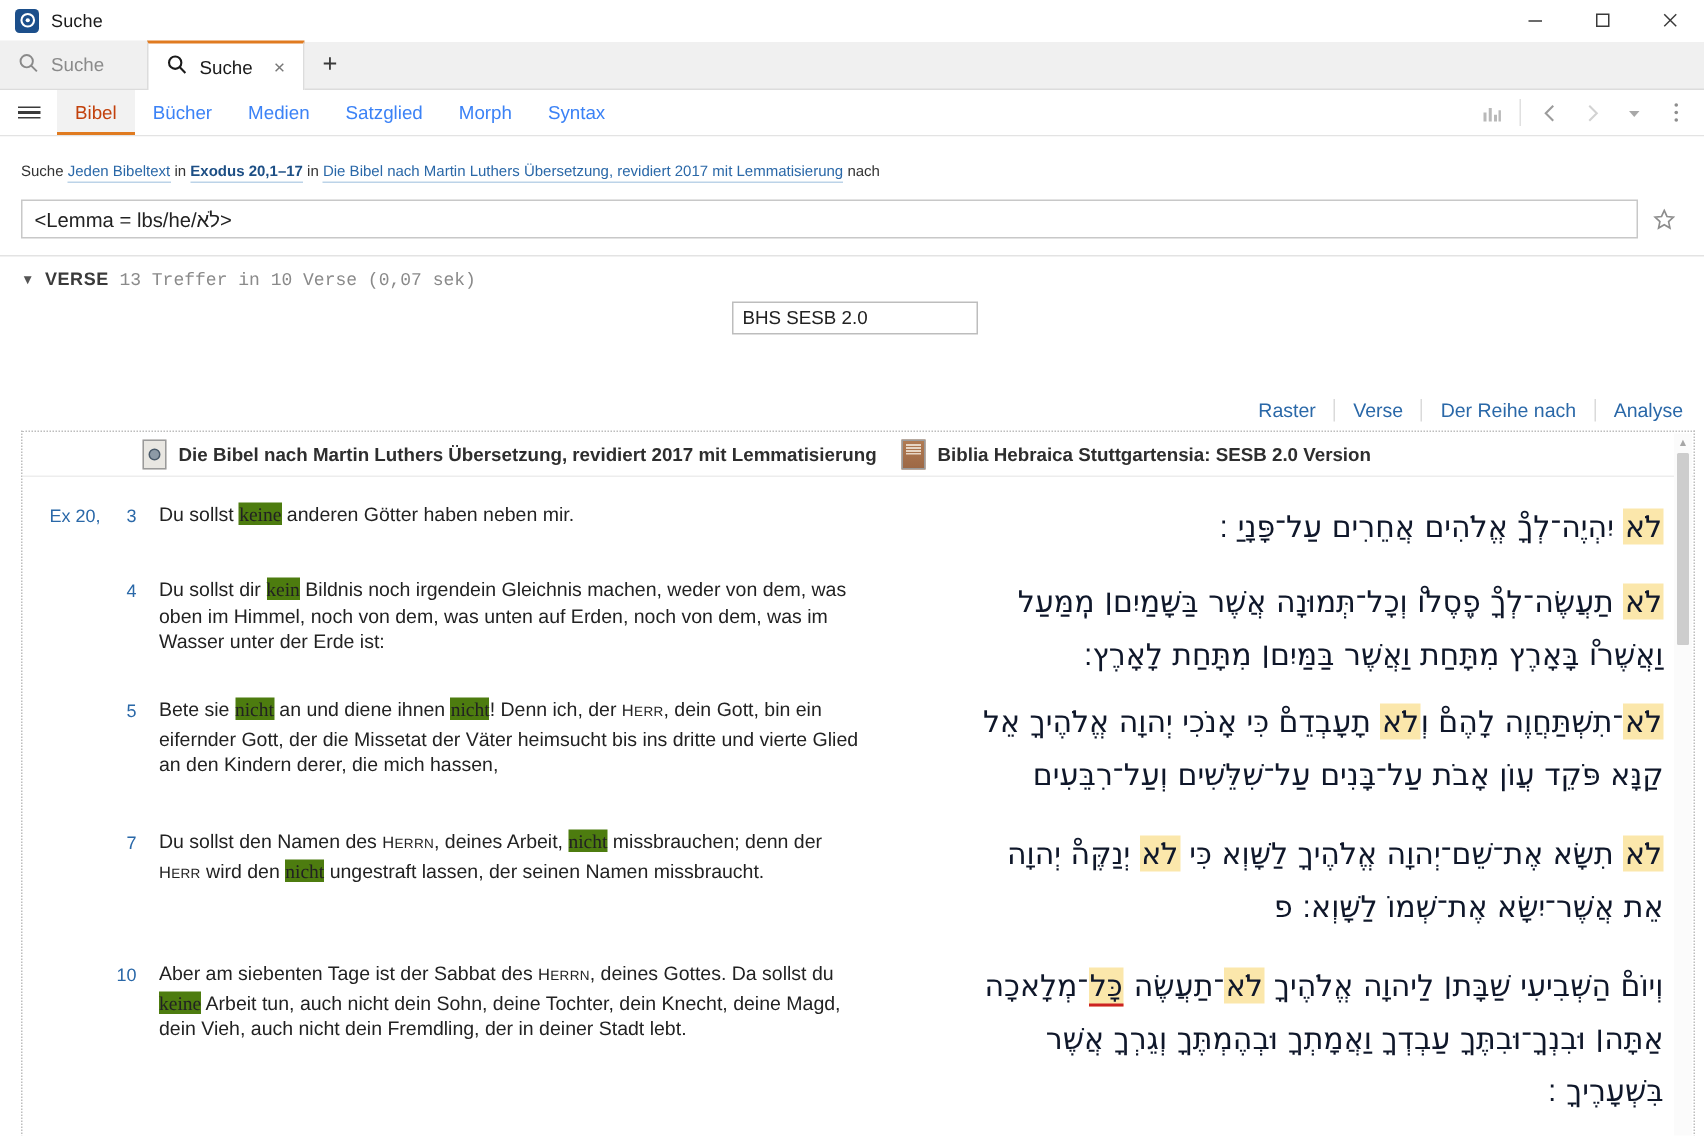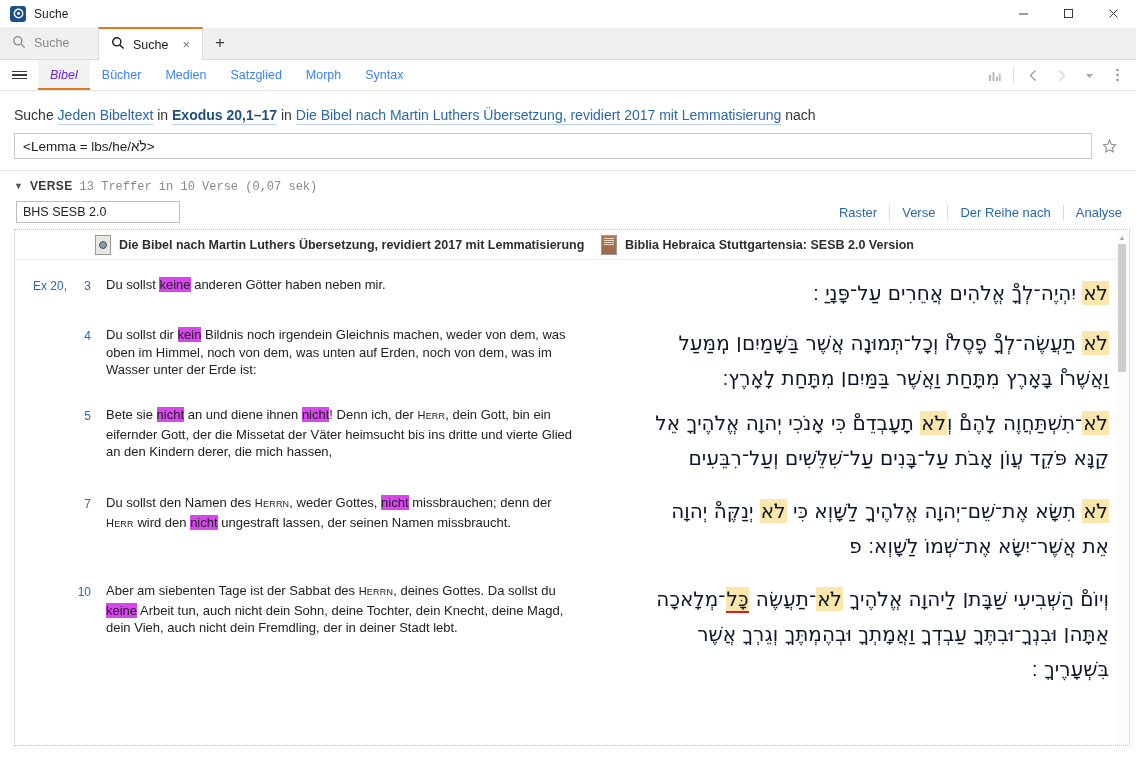--- a/index.html
+++ b/index.html
@@ -113,22 +113,21 @@
   }
   .menu-item {
     padding: 0 12px;
     display: flex; align-items: center;
     font-size: 12.5px;
     color: #3b82f6;
     position: relative;
   }
   .menu-item.active {
     background: #f2f2f2;
-    color: #6d28d9;
-    font-style: italic;
+    color: #c2410c;
   }
   .menu-item.active::after {
     content: "";
     position: absolute;
     left: 0; right: 0; bottom: 0;
     height: 2px;
     background: #e07b20;
   }
   .menubar-right {
     margin-left: auto;
@@ -145,21 +144,21 @@
   .tbsep {
     width: 1px; height: 18px; background: #e0e0e0; margin: 0 4px;
   }
 
   
   .querywrap {
     padding: 14px 14px 0 14px;
     background: #fff;
   }
   .queryline {
-    font-size: 14px;
+    font-size: 10px;
     color: #333;
     line-height: 20px;
     white-space: nowrap;
   }
   .qplain { color: #333; }
   .qlink {
     color: #2a68a8;
     border-bottom: 1px solid #bcd3e8;
     padding-bottom: 1px;
   }
@@ -218,36 +217,38 @@
     font-size: 12px;
     color: #8a8a8a;
     font-family: Liberation Mono, monospace;
   }
 
   
   .resourcerow {
     display: flex;
     align-items: center;
     padding: 7px 12px 0 16px;
+    flex-direction: column;
   }
   .resource-field {
     width: 164px;
     height: 22px;
     border: 1px solid #bdbdbd;
     background: #fff;
     font-size: 12.5px;
     color: #222;
     display: flex;
     align-items: center;
     padding: 0 6px;
   }
   .viewlinks {
     margin-left: auto;
     display: flex;
     align-items: center;
+    margin-top: 43px;
   }
   .viewlink {
     font-size: 13px;
     color: #2a68a8;
     padding: 0 12px;
     border-right: 1px solid #dadada;
     line-height: 15px;
   }
   .viewlink:last-child { border-right: none; padding-right: 2px; }
 
@@ -343,23 +344,24 @@
     flex: 1 1 auto;
     direction: rtl;
     text-align: right;
     padding-right: 20px;
     font-size: 20px;
     line-height: 35px;
     color: #0f172a;
     font-family: "DejaVu Sans", "Liberation Serif", serif;
   }
   mark.hl {
-    background: #d946ef;
+    background: #4d7c0f;
     color: inherit;
     padding: 0;
+    font-family: Liberation Serif, serif;
   }
   mark.hlheb {
     background: #fbe7ab;
     color: inherit;
     padding: 0 1px;
   }
   .uline { border-bottom: 2px solid #cc2222; }
   .lordcaps {
     font-size: 11px;
     letter-spacing: .2px;
@@ -577,21 +579,21 @@
       <div class="heb-col">
         <div><mark class="hlheb">לֹא</mark><span>־תִשְׁתַּחֲוֶה לָהֶםْ וְ</span><mark class="hlheb">לֹא</mark><span> תָעָבְדֵםْ כִּי אָנֹכִי יְהוָה אֱלֹהֶיךָ אֵל</span></div>
         <div><span>קַנָּא פֹּקֵד עֲוֹן אָבֹת עַל־בָּנִים עַל־שִׁלֵּשִׁים וְעַל־רִבֵּעִים</span></div>
       </div>
     </div>
 
     <div class="verserow" style="margin-top:18px;">
       <div class="ref-col"></div>
       <div class="num-col">7</div>
       <div class="ger-col">
-        <span>Du sollst den Namen des </span><span class="lordcaps">H<span style="font-size:9px">ERRN</span></span><span>, weder Gottes, </span><mark class="hl">nicht</mark><span> missbrauchen; denn der </span><span class="lordcaps">H<span style="font-size:9px">ERR</span></span><span> wird den </span><mark class="hl">nicht</mark><span> ungestraft lassen, der seinen Namen missbraucht.</span>
+        <span>Du sollst den Namen des </span><span class="lordcaps">H<span style="font-size:9px">ERRN</span></span><span>, deines Arbeit, </span><mark class="hl">nicht</mark><span> missbrauchen; denn der </span><span class="lordcaps">H<span style="font-size:9px">ERR</span></span><span> wird den </span><mark class="hl">nicht</mark><span> ungestraft lassen, der seinen Namen missbraucht.</span>
       </div>
       <div class="heb-col">
         <div><mark class="hlheb">לֹא</mark><span> תִשָּׂא אֶת־שֵׁם־יְהוָה אֱלֹהֶיךָ לַשָּׁוְא כִּי </span><mark class="hlheb">לֹא</mark><span> יְנַקֶּהْ יְהוָה</span></div>
         <div><span>אֵת אֲשֶׁר־יִשָּׂא אֶת־שְׁמוֹ לַשָּׁוְא׃ פ</span></div>
       </div>
     </div>
 
     <div class="verserow" style="margin-top:18px;">
       <div class="ref-col"></div>
       <div class="num-col">10</div>

